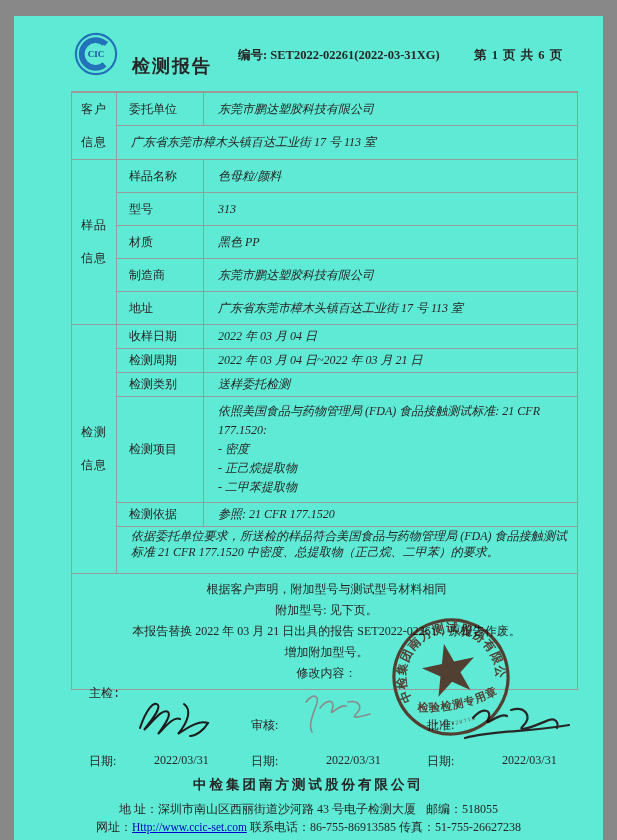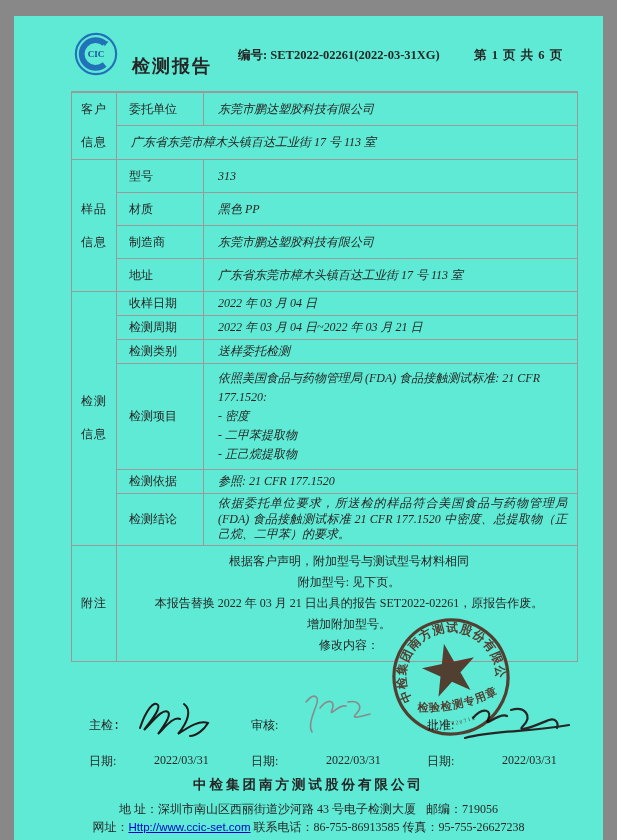--- a/index.html
+++ b/index.html
@@ -54,21 +54,21 @@
   .stamp {
     position:absolute; left:374px; top:598px; width:126px; height:126px;
     transform:rotate(-12deg); opacity:0.92; mix-blend-mode:multiply; pointer-events:none;
   }
   
   .ft-company { position:absolute; left:0; top:760px; width:100%; text-align:center;
     font-size:13.5px; font-weight:bold; letter-spacing:3px; }
   .ft-line { position:absolute; left:0; width:100%; text-align:center; font-size:12px; }
   .ft-line2 { top:785px; }
   .ft-line3 { top:803px; }
-  .ft-url { color:#0000cc; text-decoration:underline; font-family:Liberation Sans, sans-serif; font-size:11.5px; }
+  .ft-url { color:#0000cc; text-decoration:underline; font-family:Liberation Serif, serif; font-size:11.5px; }
   .sp { display:inline-block; width:10px; }
 </style>
 </head>
 <body>
 
 <div class="page">
 
   <svg class="hdr-logo" viewBox="0 0 48 48">
     <circle cx="24" cy="24" r="21" fill="none" stroke="#2272b9" stroke-width="2.2"></circle>
     <path d="M33 13 A14.5 14.5 0 1 0 33 35" fill="none" stroke="#2272b9" stroke-width="6" stroke-linecap="butt"></path>
@@ -96,20 +96,24 @@
         </div>
       </div>
     </div>
 
     <div class="t-section">
       <div class="sec-label">
         <span>样品</span>
         <span>信息</span>
       </div>
       <div class="sec-body">
+        <div class="t-row h33">
+          <div class="cell-field">样品名称</div>
+          <div class="cell-value">色母粒/颜料</div>
+        </div>
         <div class="t-row h33">
           <div class="cell-field">型号</div>
           <div class="cell-value">313</div>
         </div>
         <div class="t-row h33">
           <div class="cell-field">材质</div>
           <div class="cell-value">黑色 PP</div>
         </div>
         <div class="t-row h33">
           <div class="cell-field">制造商</div>
@@ -139,52 +143,48 @@
         <div class="t-row h24">
           <div class="cell-field">检测类别</div>
           <div class="cell-value">送样委托检测</div>
         </div>
         <div class="t-row proj-row">
           <div class="cell-field">检测项目</div>
           <div class="cell-value cell-multi">
             <div class="ln">依照美国食品与药物管理局 (FDA) 食品接触测试标准: 21 CFR</div>
             <div class="ln">177.1520:</div>
             <div class="ln">- 密度</div>
+            <div class="ln">- 正己烷提取物</div>
             <div class="ln">- 二甲苯提取物</div>
-            <div class="ln">- 正己烷提取物</div>
           </div>
         </div>
         <div class="t-row h24">
           <div class="cell-field">检测依据</div>
           <div class="cell-value">参照: 21 CFR 177.1520</div>
         </div>
         <div class="t-row concl-row">
-          <div class="cell-field">检测结论</div>
           <div class="cell-value concl-text">依据委托单位要求，所送检的样品符合美国食品与药物管理局 (FDA) 食品接触测试标准 21 CFR 177.1520 中密度、总提取物（正己烷、二甲苯）的要求。</div>
         </div>
       </div>
     </div>
 
     <div class="t-section">
-      <div class="sec-label">
-        <span>附注</span>
-      </div>
       <div class="sec-body">
         <div class="notes-cell">
           <div class="ln">根据客户声明，附加型号与测试型号材料相同</div>
           <div class="ln">附加型号: 见下页。</div>
           <div class="ln">本报告替换 2022 年 03 月 21 日出具的报告 SET2022-02261，原报告作废。</div>
           <div class="ln">增加附加型号。</div>
           <div class="ln">修改内容：</div>
         </div>
       </div>
     </div>
   </div>
 
-  <div class="sig-label" style="left:75px; top:701px;font-family:Liberation Mono, monospace;">主检:</div>
+  <div class="sig-label" style="left:75px; top:669px;font-family:Liberation Mono, monospace;">主检:</div>
   <svg class="sig-img" style="left:116px; top:676px;" width="88" height="52" viewBox="0 0 88 52">
     <path d="M10 36 C16 18 24 8 28 13 C31 18 18 32 14 38 C24 28 33 16 38 20 C42 24 32 36 28 42 C36 34 44 24 50 27" fill="none" stroke="#1c1c1c" stroke-width="2" stroke-linecap="round"></path>
     <path d="M54 12 C62 18 58 30 48 42 C60 34 70 28 78 31 C74 38 66 44 60 44" fill="none" stroke="#1c1c1c" stroke-width="2" stroke-linecap="round"></path>
   </svg>
 
   <div class="sig-label" style="left:237px; top:701px;">审核:</div>
   <svg class="sig-img" style="left:282px; top:672px;" width="82" height="52" viewBox="0 0 82 52">
     <path d="M10 14 C18 4 24 8 20 18 C17 26 12 38 16 44 M24 20 C32 10 40 12 36 22 C33 30 42 16 50 18" fill="none" stroke="#8a8a8a" stroke-width="1.6" stroke-linecap="round"></path>
     <path d="M52 14 C62 12 68 18 60 26 C54 32 66 28 74 26" fill="none" stroke="#8a8a8a" stroke-width="1.6" stroke-linecap="round"></path>
   </svg>
@@ -215,21 +215,21 @@
       <textPath href="#bannerArc" startOffset="2">检验检测专用章</textPath>
     </text>
     <path id="codeArc" d="M -26 44 Q 0 51 26 44" fill="none"></path>
     <text fill="#d9352b" font-size="5.5" letter-spacing="1.5">
       <textPath href="#codeArc" startOffset="0">0126820712</textPath>
     </text>
   </svg>
 
   <div class="ft-company">中检集团南方测试股份有限公司</div>
   <div class="ft-line ft-line2">
-    <span>地  址：</span><span>深圳市南山区西丽街道沙河路 43 号电子检测大厦</span><span class="sp"></span><span>邮编：</span><span>719056</span>
+    <span>地  址：</span><span>深圳市南山区西丽街道沙河路 43 号电子检测大厦</span><span class="sp"></span><span>邮编：</span><span>518055</span>
   </div>
   <div class="ft-line ft-line3">
     <span>网址：</span><a class="ft-url">Http://www.ccic-set.com</a>
     <span>联系电话：</span><span>86-755-86913585</span>
-    <span>传真：</span><span>95-755-26627238</span>
+    <span>传真：</span><span>51-755-26627238</span>
   </div>
 
 </div>
 
 </body></html>

